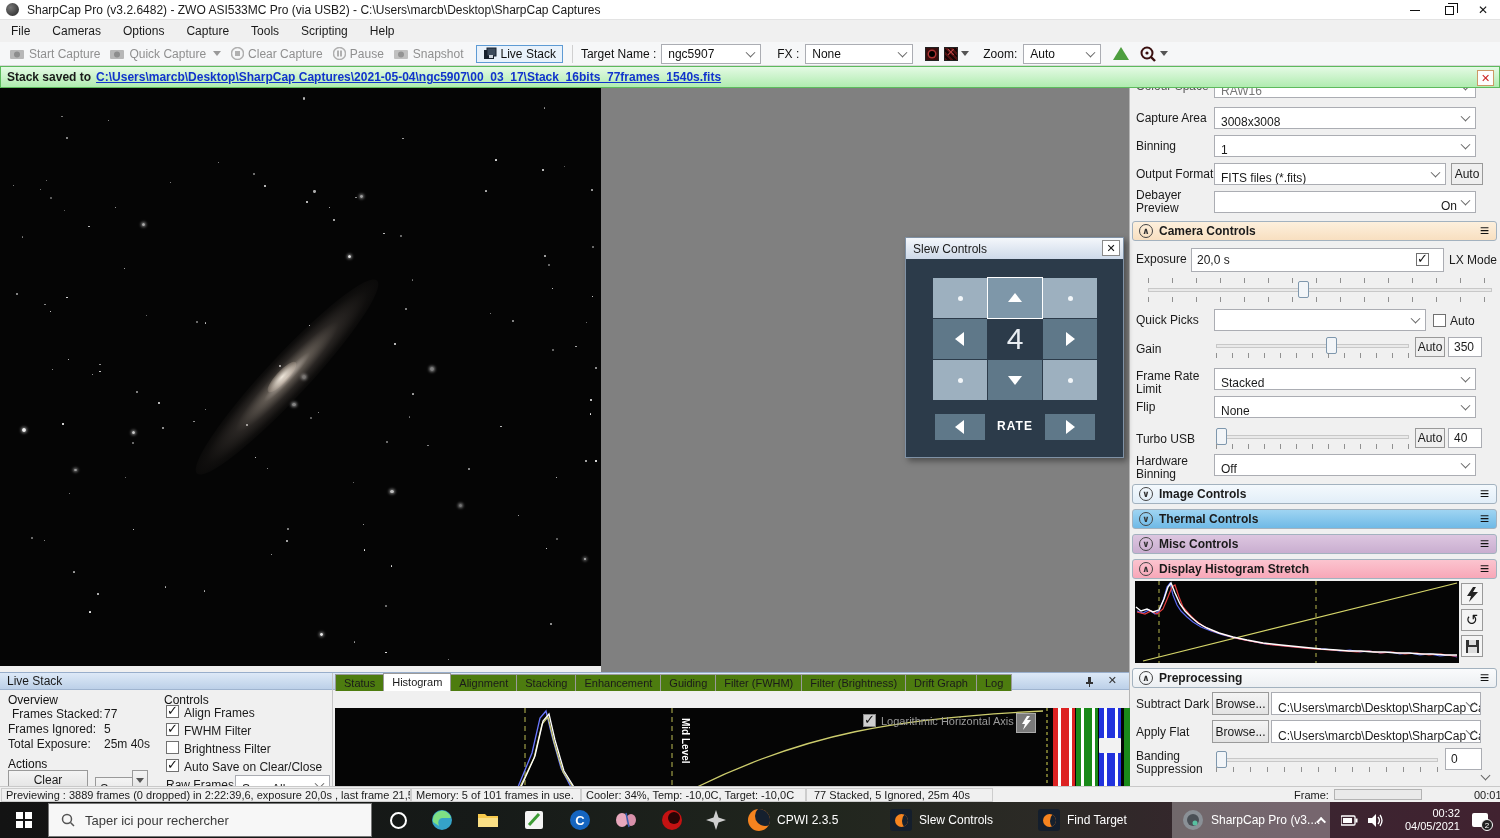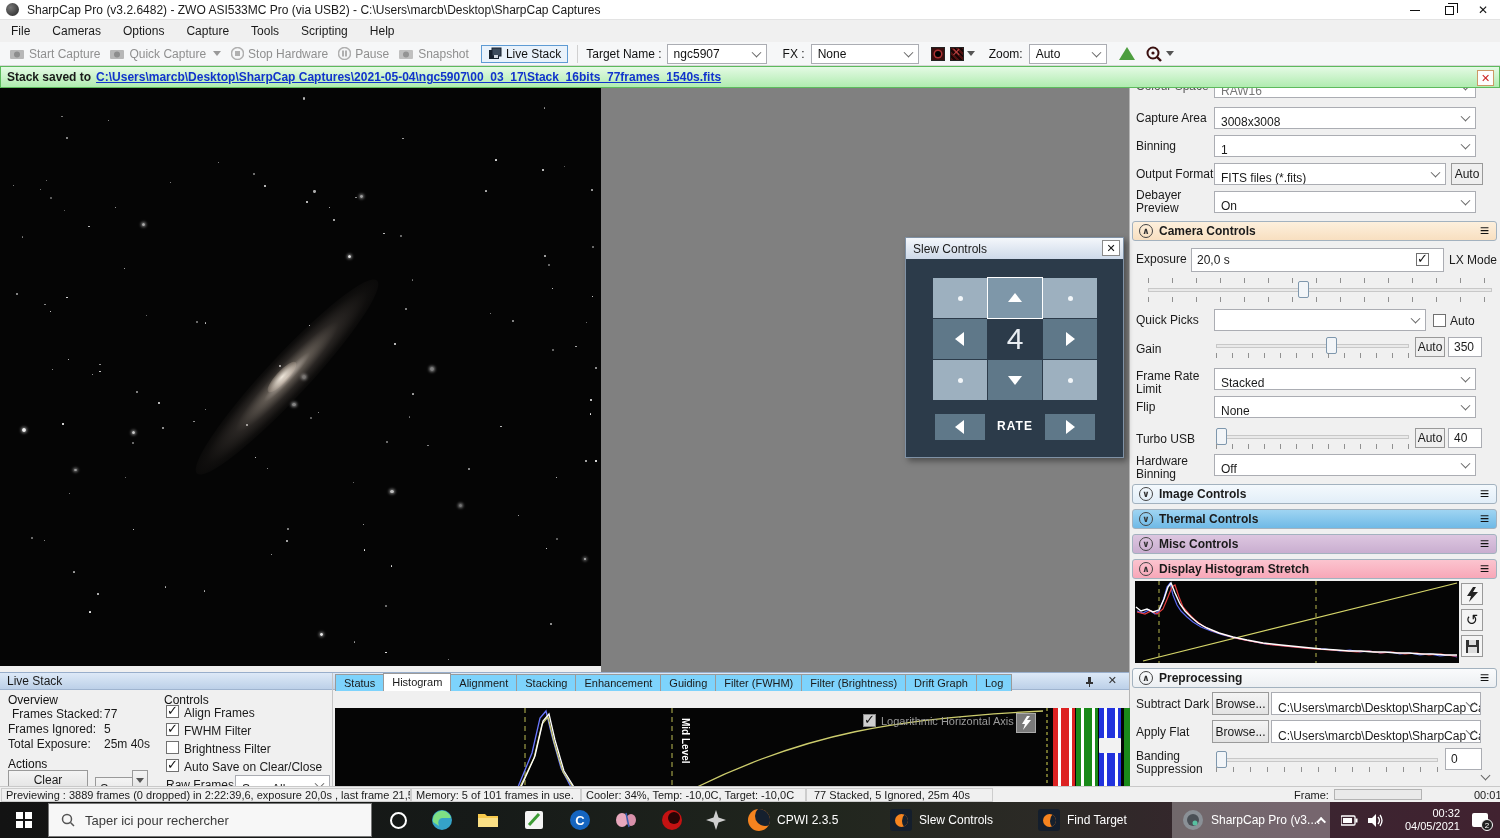--- a/index.html
+++ b/index.html
@@ -65,21 +65,21 @@
 .tri.up{margin:-5px 0 0 -7px;border-left:7px solid transparent;border-right:7px solid transparent;border-bottom:9px solid #fff;}
 .tri.down{margin:-4px 0 0 -7px;border-left:7px solid transparent;border-right:7px solid transparent;border-top:9px solid #fff;}
 .tri.left{margin:-7px 0 0 -5px;border-top:7px solid transparent;border-bottom:7px solid transparent;border-right:9px solid #fff;}
 .tri.right{margin:-7px 0 0 -4px;border-top:7px solid transparent;border-bottom:7px solid transparent;border-left:9px solid #fff;}
 .rate-btn{position:absolute;width:50px;height:26px;background:#5f7889;}
 
 .lspanel{position:absolute;left:0;top:672px;width:1129px;height:114px;background:#f0f0f0;border-top:1px solid #98aecb;}
 .ls-head{position:absolute;left:0;top:0;width:1129px;height:17px;background:linear-gradient(#dde9f7,#bcd0e8);display:flex;align-items:center;padding-left:7px;border-bottom:1px solid #9fb4cf;}
 .pbtn{position:absolute;background:linear-gradient(#f4f4f4,#e3e3e3);border:1px solid #9a9a9a;display:flex;align-items:center;justify-content:center;}
 .tabsrow{position:absolute;left:335px;top:0px;height:18px;display:flex;align-items:flex-end;}
-.tab{height:17px;line-height:16px;padding:0 8px;border:1px solid #9a9a9a;border-bottom:none;background:#7dd3fc;font-size:11px;margin-right:-1px;white-space:nowrap;}
+.tab{height:17px;line-height:16px;padding:0 8px;border:1px solid #9a9a9a;border-bottom:none;background:#4d7c0f;font-size:11px;margin-right:-1px;white-space:nowrap;}
 .tab.active{background:#fff;height:18px;font-size:11px;position:relative;z-index:2;}
 .grouplabel{position:absolute;font-size:12px;color:#111;}
 .lsrow{position:absolute;font-size:12px;white-space:nowrap;}
 
 .statusbar{position:absolute;left:0;top:786px;width:1500px;height:16px;background:#f0f0f0;border-top:1px solid #c9c9c9;font-size:11px;}
 .seg{position:absolute;top:1px;height:14px;line-height:13px;border:1px solid #cdcdcd;padding:0 4px;white-space:nowrap;overflow:hidden;background:#f0f0f0;}
 
 .taskbar{position:absolute;left:0;top:802px;width:1500px;height:36px;background:linear-gradient(90deg,#131313 0%,#161a18 32%,#21261e 55%,#2c2a26 70%,#3a2530 85%,#412230 100%);color:#fff;}
 .tk{position:absolute;top:0;height:36px;display:flex;align-items:center;justify-content:center;}
 .searchbox{position:absolute;left:48px;top:1px;width:324px;height:34px;background:#f7f7f7;border:1px solid #777;display:flex;align-items:center;gap:10px;padding-left:12px;color:#3c3c3c;font-size:13px;}
@@ -134,21 +134,21 @@
           <circle cx="7" cy="6.5" r="3" fill="#8d8d8d"></circle>
         </svg>
       <span>Quick Capture</span>
         <span class="darr gray"></span>
       </span>
     <span class="tbtn">
       <svg width="13" height="13">
           <circle cx="6.5" cy="6.5" r="6" fill="none" stroke="#b0b0b0" stroke-width="1.5"></circle>
           <rect x="4" y="4" width="5" height="5" fill="#b0b0b0"></rect>
         </svg>
-      <span>Stop Hardware</span>
+      <span>Clear Capture</span>
       </span>
     <span class="tbtn">
       <svg width="13" height="13">
           <circle cx="6.5" cy="6.5" r="6" fill="none" stroke="#b0b0b0" stroke-width="1.5"></circle>
           <rect x="4" y="3.5" width="2" height="6" fill="#b0b0b0"></rect>
           <rect x="7" y="3.5" width="2" height="6" fill="#b0b0b0"></rect>
         </svg>
       <span>Pause</span>
       </span>
     <span class="tbtn">
@@ -340,21 +340,21 @@
         <span>1</span>
       </div>
     <span class="rlabel" style="top:80px;">Output Format</span>
     <div class="combo" style="left:84px;top:75px;width:232px;">
         <span>FITS files (*.fits)</span>
       </div>
     <div class="autobtn" style="left:321px;top:75px;width:32px;">
         <span>Auto</span>
       </div>
     <span class="rlabel" style="top:101px;width:56px;">Debayer Preview</span>
-    <div class="combo" style="left:84px;top:103px;width:262px;">
+    <div class="combo" style="left:84px;top:103px;width:262px;justify-content:flex-end;">
         <span>On</span>
       </div>
 
     <div class="sec-head" style="top:133px;background:linear-gradient(#fdf0dd,#f8dfc0);">
       <span class="chevcirc">∧</span>
       <span>Camera Controls</span>
       <span class="ham">≡</span>
     </div>
     <span class="rlabel" style="top:165px;">Exposure</span>
     <div class="valbox" style="left:61px;top:160px;width:253px;height:24px;">

